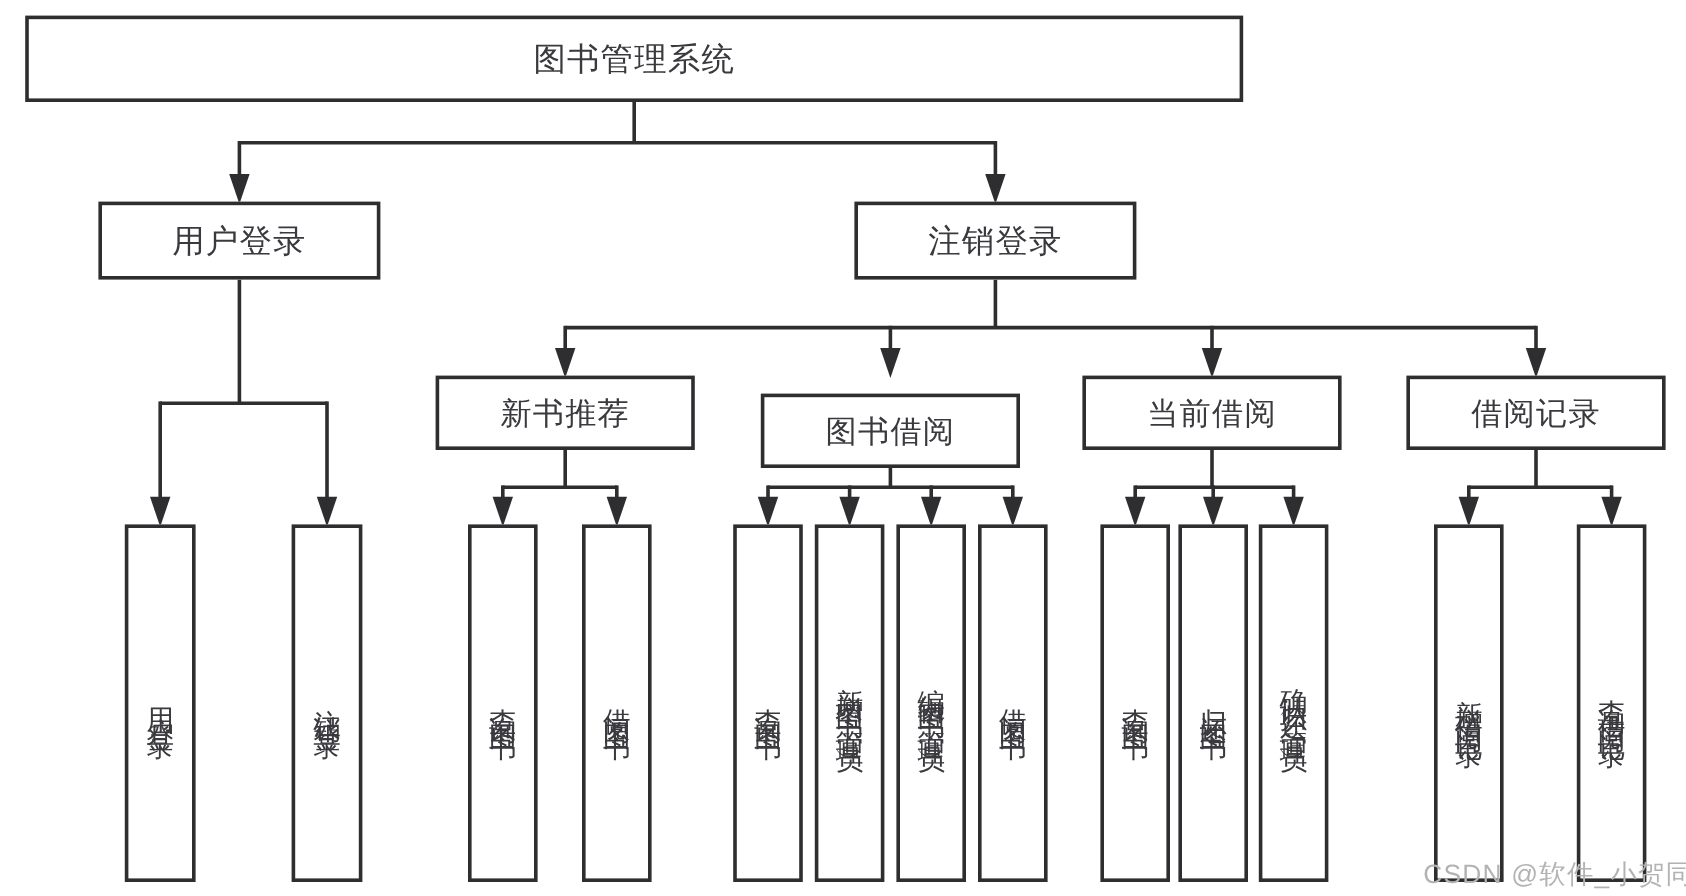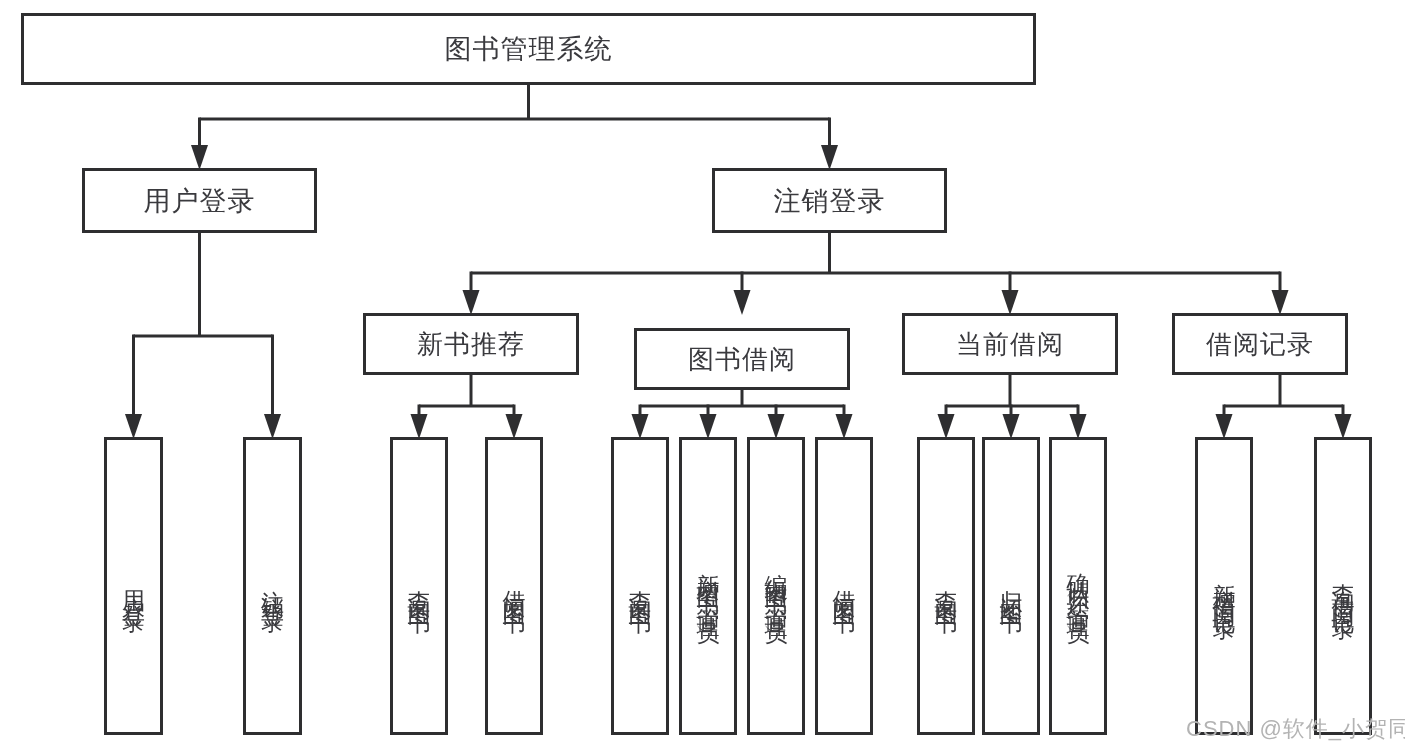--- a/index.html
+++ b/index.html
@@ -129,21 +129,21 @@
       </div>
       <div class="node horizontal" style="left: 363px; top: 313px; width: 216px; height: 62px; align-items: center;">
         <span class="label" style="font-size: 26px;">新书推荐</span>
       </div>
       <div class="node horizontal" style="left: 634px; top: 328px; width: 216px; height: 62px;">
         <span class="label" style="font-size: 26px;">图书借阅</span>
       </div>
       <div class="node horizontal" style="left: 902px; top: 313px; width: 216px; height: 62px;">
         <span class="label" style="font-size: 26px;">当前借阅</span>
       </div>
-      <div class="node horizontal" style="left: 1172px; top: 313px; width: 176px; height: 62px; align-items: center;">
+      <div class="node horizontal" style="left: 1172px; top: 313px; width: 216px; height: 62px; align-items: center;">
         <span class="label" style="font-size: 26px;">借阅记录</span>
       </div>
       <div class="node vertical" style="left: 104px; top: 437px; width: 59px; height: 298px;">
         <span class="label">用户登录</span>
       </div>
       <div class="node vertical" style="left: 243px; top: 437px; width: 59px; height: 298px;">
         <span class="label">注销登录</span>
       </div>
       <div class="node vertical" style="left: 390px; top: 437px; width: 58px; height: 298px;">
         <span class="label">查询图书</span>

